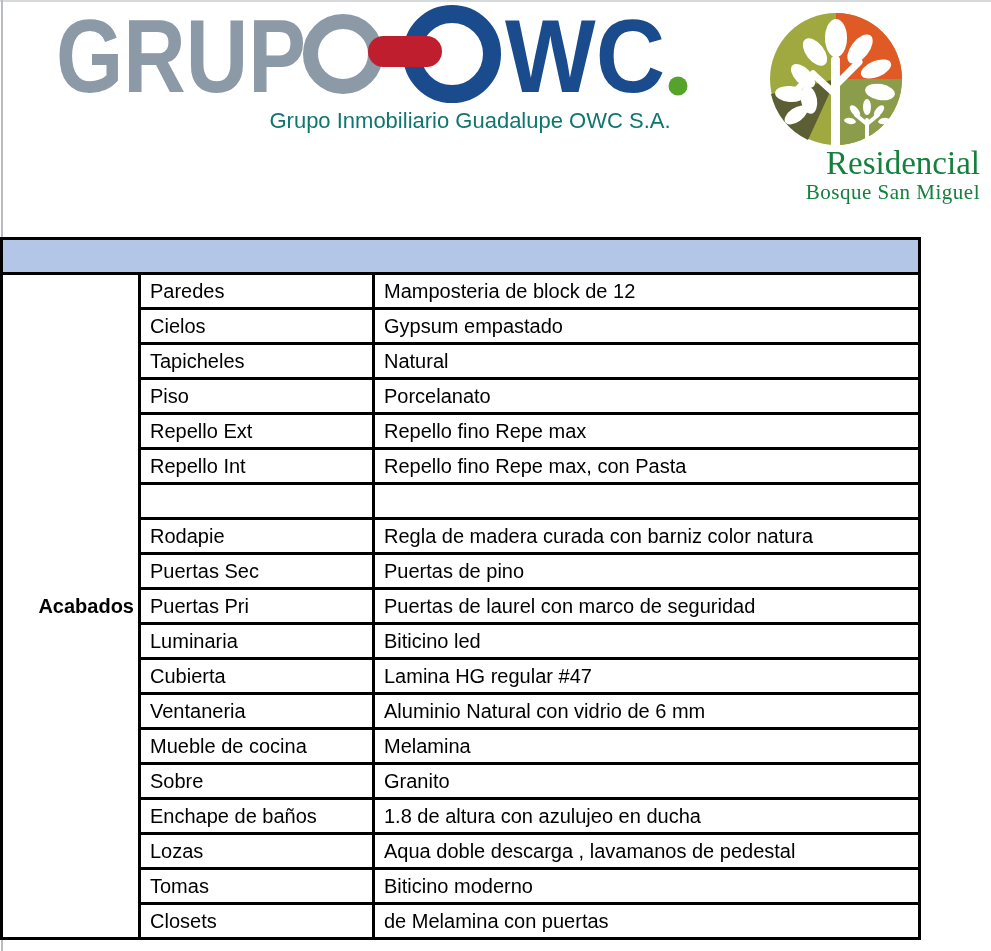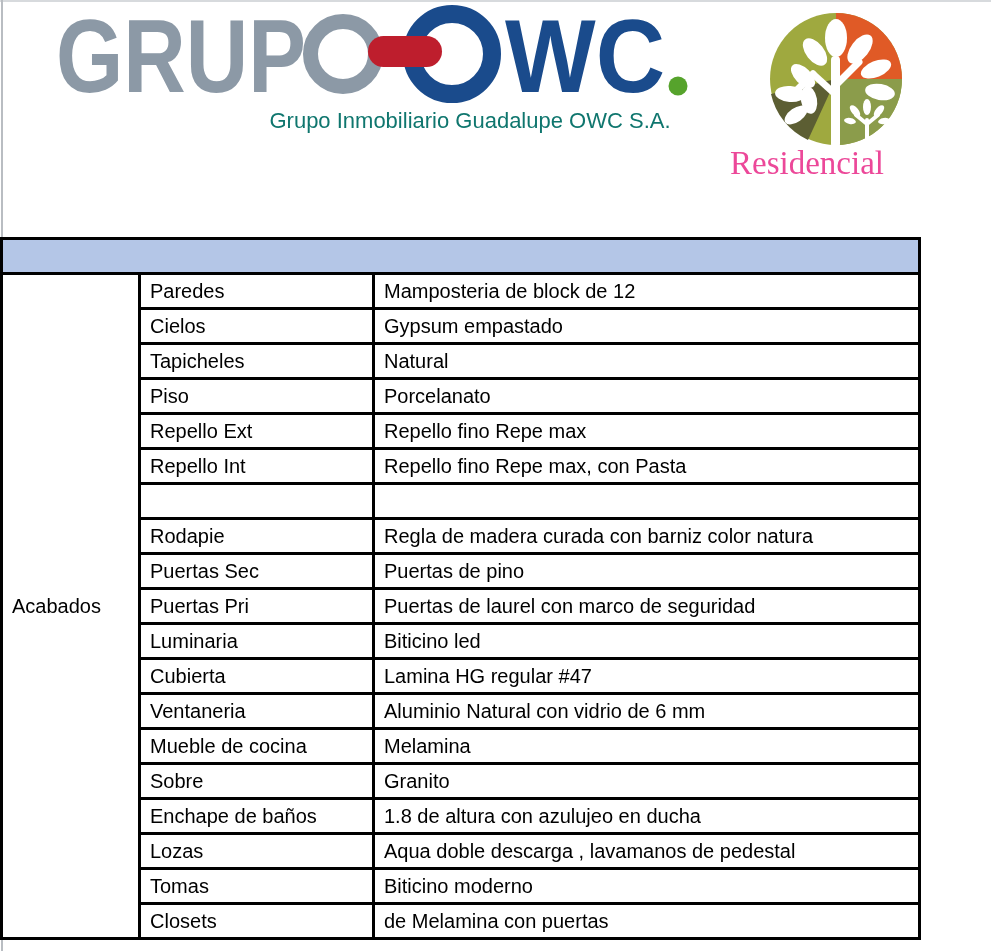--- a/index.html
+++ b/index.html
@@ -13,40 +13,40 @@
   
   .owc-logo{position:absolute;left:50px;top:3px;width:645px;height:106px;}
   .company{
     position:absolute;left:170px;top:103px;width:600px;text-align:center;
     font-size:22px;line-height:35px;color:#0f766e;
   }
   .company div{white-space:pre;}
 
   .res-logo{position:absolute;left:763px;top:12px;width:148px;height:136px;}
   .res-text{
-    position:absolute;left:730px;top:146px;width:220px;text-align:left;
-    font-family:"Liberation Serif",serif;color:#ec4899;
+    position:absolute;left:760px;top:146px;width:220px;text-align:right;
+    font-family:"Liberation Serif",serif;color:#15803d;
   }
   .res-main{font-size:33px;line-height:34px;}
   .res-sub{font-size:21px;line-height:24px;letter-spacing:0.5px;}
 
   
   table.spec{
     position:absolute;left:0;top:237px;width:918px;
     border-collapse:collapse;table-layout:fixed;
     font-family:"Liberation Sans",sans-serif;
   }
   table.spec td{
     border:3px solid #000;height:32px;font-size:20px;color:#000;
     padding:0 4px 0 9px;overflow:hidden;white-space:nowrap;vertical-align:middle;
   }
   td.band{height:46px;border-width:5px 4px 5px 4px;padding:0;}
   td.section{
     border-left:none;border-top:none;border-bottom:none;border-right:4px solid #000;
-    font-weight:400;font-size:21px;text-align:left;padding:0;
+    font-weight:700;font-size:21px;text-align:right;padding:0;
   }
   td.lbl{border-left:4px solid #000;border-right:4px solid #000;}
   td.val{border-right:4px solid #000;}
 </style>
 </head>
 <body>
 
 <div class="page-edge-top"></div>
 <div class="page-edge-left"></div>
 
@@ -92,20 +92,21 @@
     <ellipse cx="104" cy="95" rx="4" ry="8"></ellipse>
     <ellipse cx="92" cy="99" rx="3.5" ry="7" transform="rotate(-40 92 99)"></ellipse>
     <ellipse cx="116" cy="99" rx="3.5" ry="7" transform="rotate(40 116 99)"></ellipse>
     <ellipse cx="87" cy="109" rx="3" ry="6" transform="rotate(-80 87 109)"></ellipse>
     <ellipse cx="121" cy="109" rx="3" ry="6" transform="rotate(80 121 109)"></ellipse>
   </g>
 </svg>
 
 <div class="res-text">
   <div class="res-main">Residencial</div>
+  <div class="res-sub">Bosque San Miguel</div>
 </div>
 
 <table class="spec">
   <colgroup>
       <col style="width:138px">
       <col style="width:234px">
       <col style="width:546px">
     </colgroup>
   <tbody>
     <tr>

